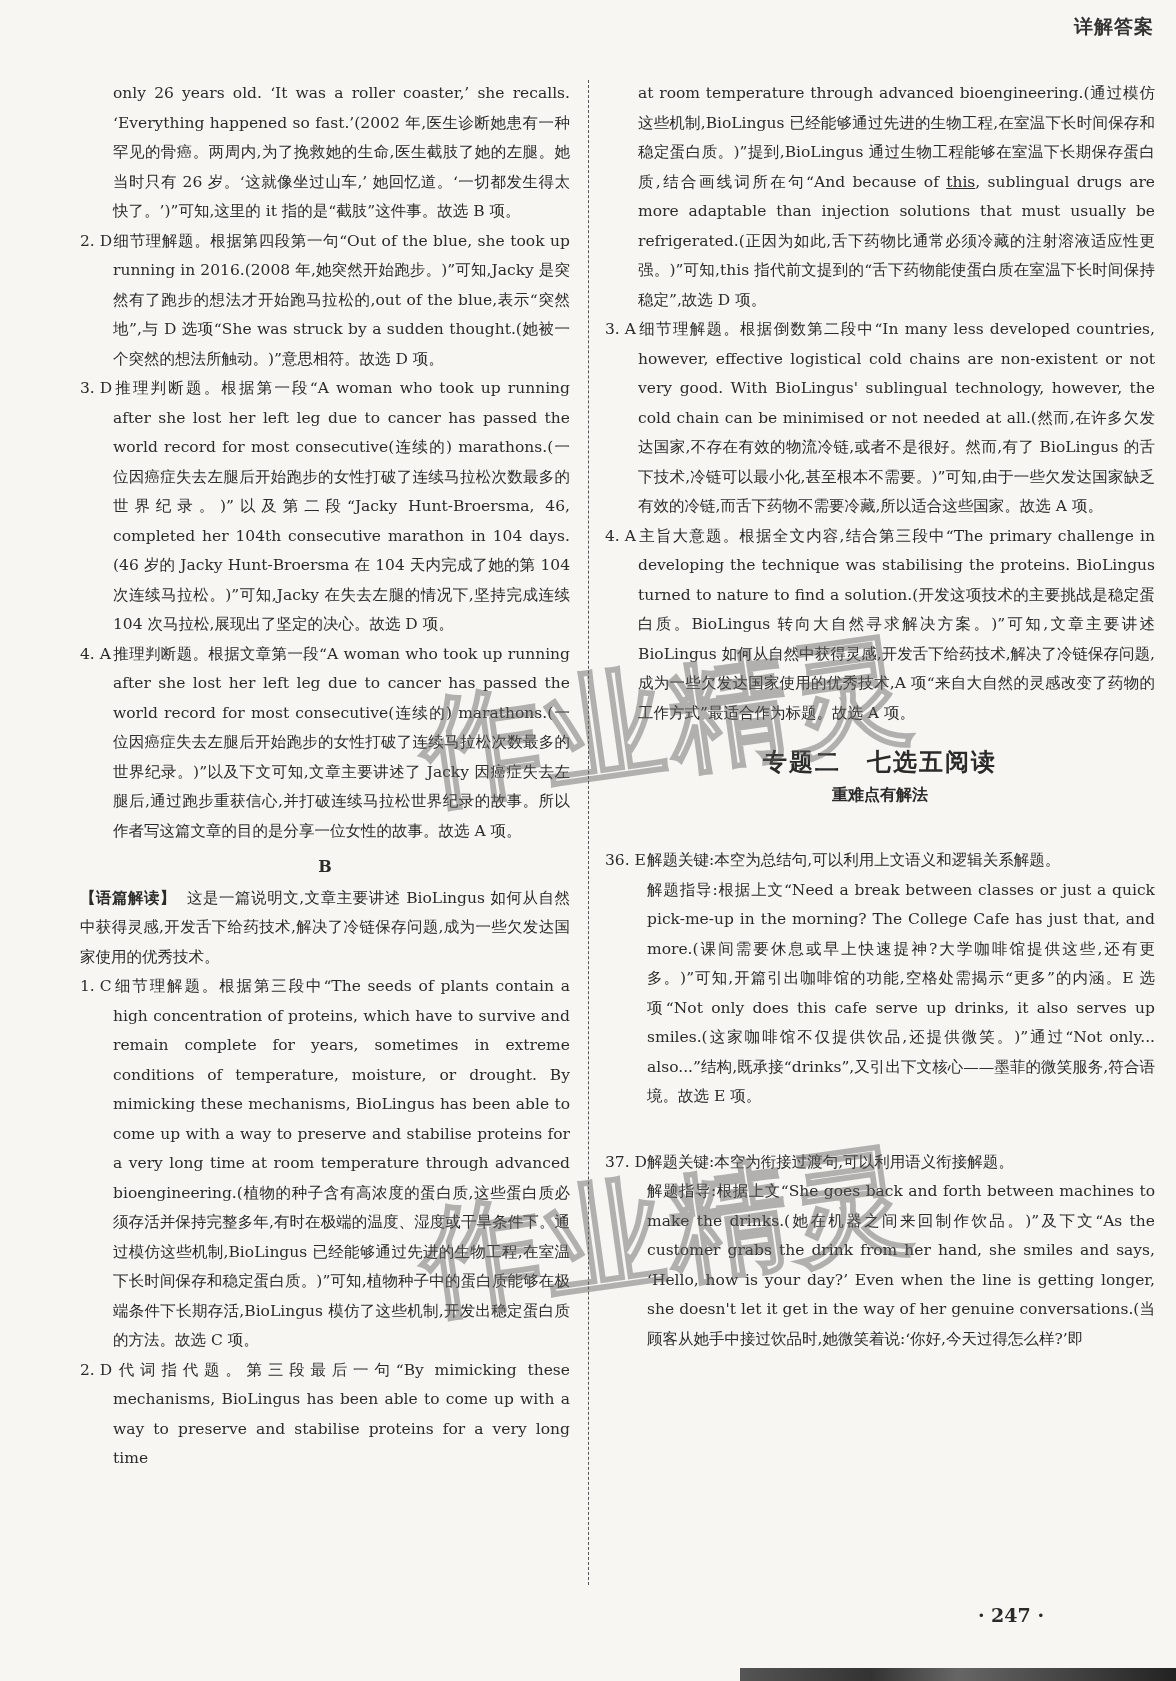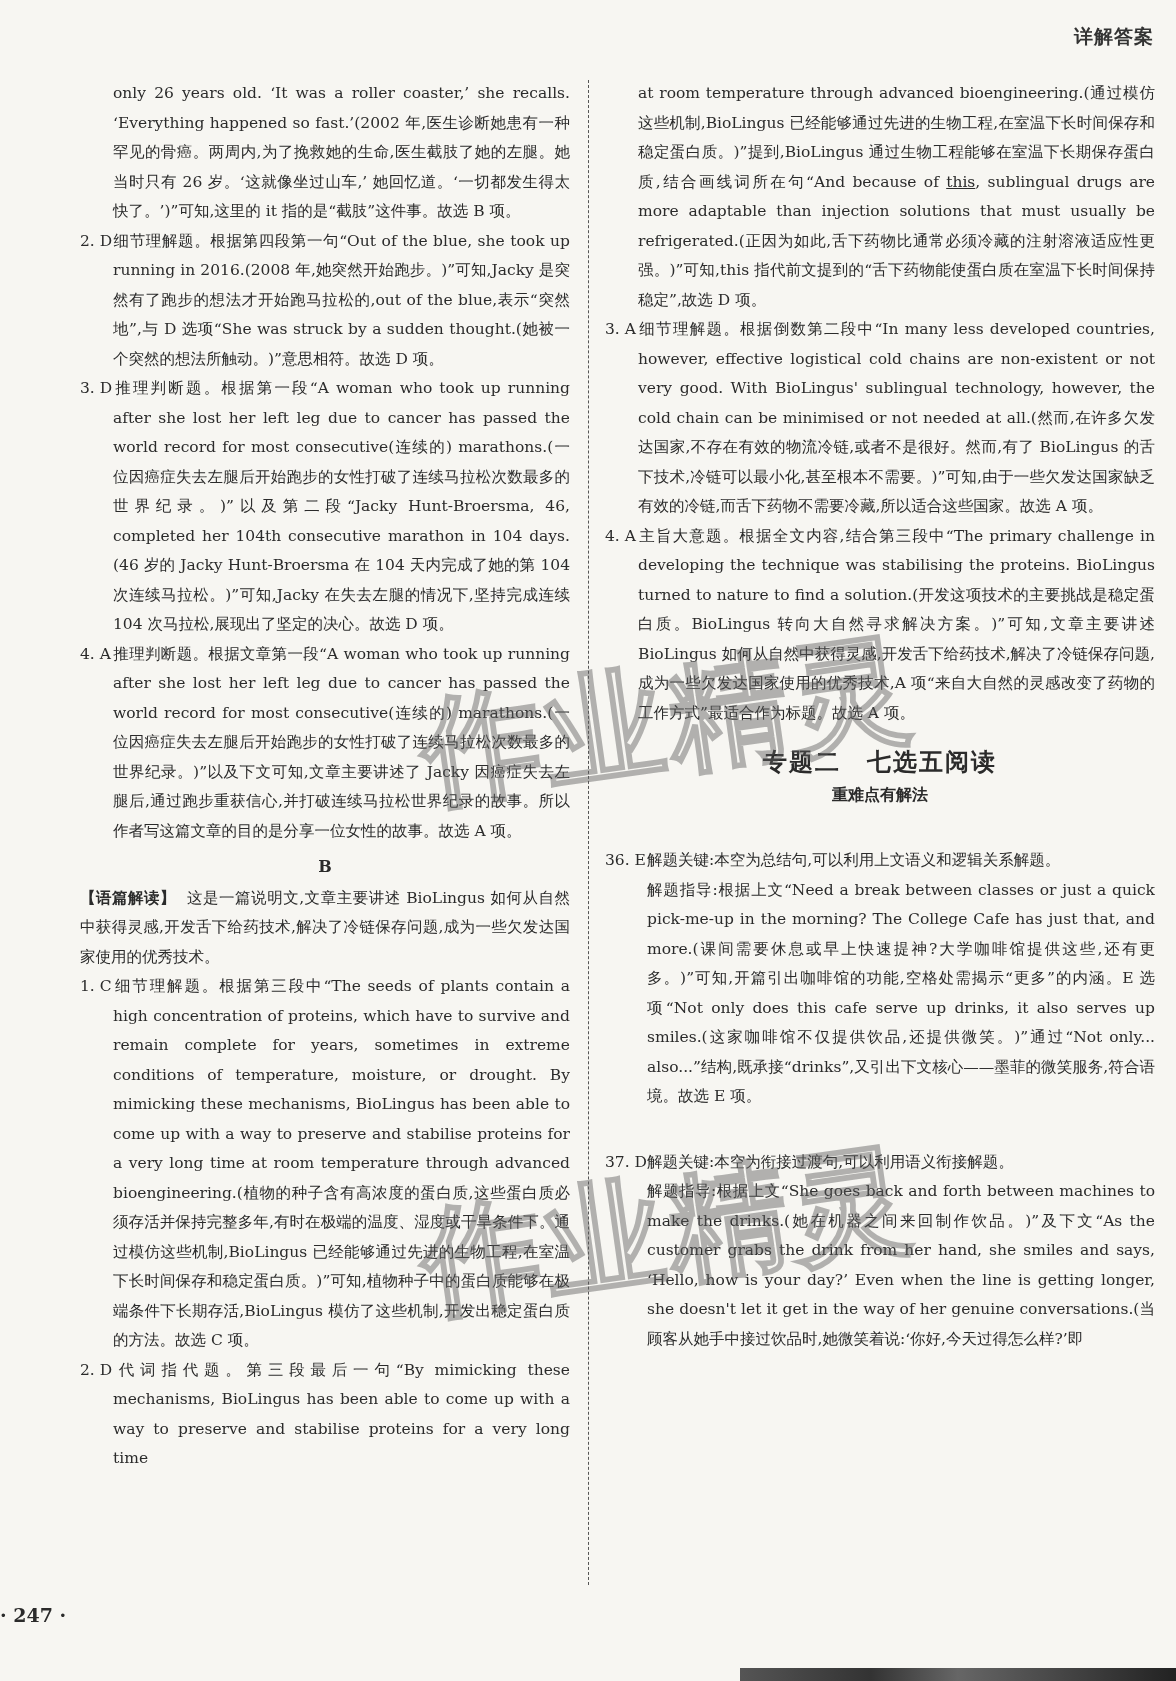--- a/index.html
+++ b/index.html
@@ -3,21 +3,21 @@
 <meta charset="utf-8">
 <style>
   html, body { margin: 0; padding: 0; }
   body {
     width: 1176px; height: 1681px; position: relative; overflow: hidden;
     background: #f7f6f2;
     font-family: "DejaVu Serif", "Liberation Serif", serif;
     color: #2b2b2b;
   }
   .header {
-    position: absolute; top: 24px; right: 22px;
+    position: absolute; top: 14px; right: 22px;
     font-family: "DejaVu Sans", "Liberation Sans", sans-serif;
     font-weight: bold; font-size: 19px; color: #333;
     letter-spacing: 1px;
   }
   .col {
     position: absolute; top: 79px;
     font-size: 15.5px; line-height: 29.5px;
     text-align: justify;
   }
   .col.left { left: 80px; width: 490px; }
@@ -52,21 +52,21 @@
     text-align: center; font-weight: bold; font-size: 15px;
     font-family: "DejaVu Sans", "Liberation Sans", sans-serif;
     line-height: 30px;
   }
   .bracket-label {
     font-weight: bold; font-size: 15.5px;
     font-family: "DejaVu Sans", "Liberation Sans", sans-serif;
     margin-left: -10px;
   }
   .page-num {
-    position: absolute; top: 1604px; left: 0; width: 1044px; text-align: left;
+    position: absolute; top: 1604px; left: 0; width: 1044px; text-align: right;
     font-weight: bold; font-size: 19px;
   }
   .watermark {
     position: absolute; pointer-events: none;
     font-family: "DejaVu Sans", "Liberation Sans", sans-serif;
     font-size: 120px; font-weight: bold;
     color: transparent; -webkit-text-stroke: 2px rgba(90,90,90,0.45);
     letter-spacing: 4px; transform: rotate(-8deg);
     white-space: nowrap;
   }

